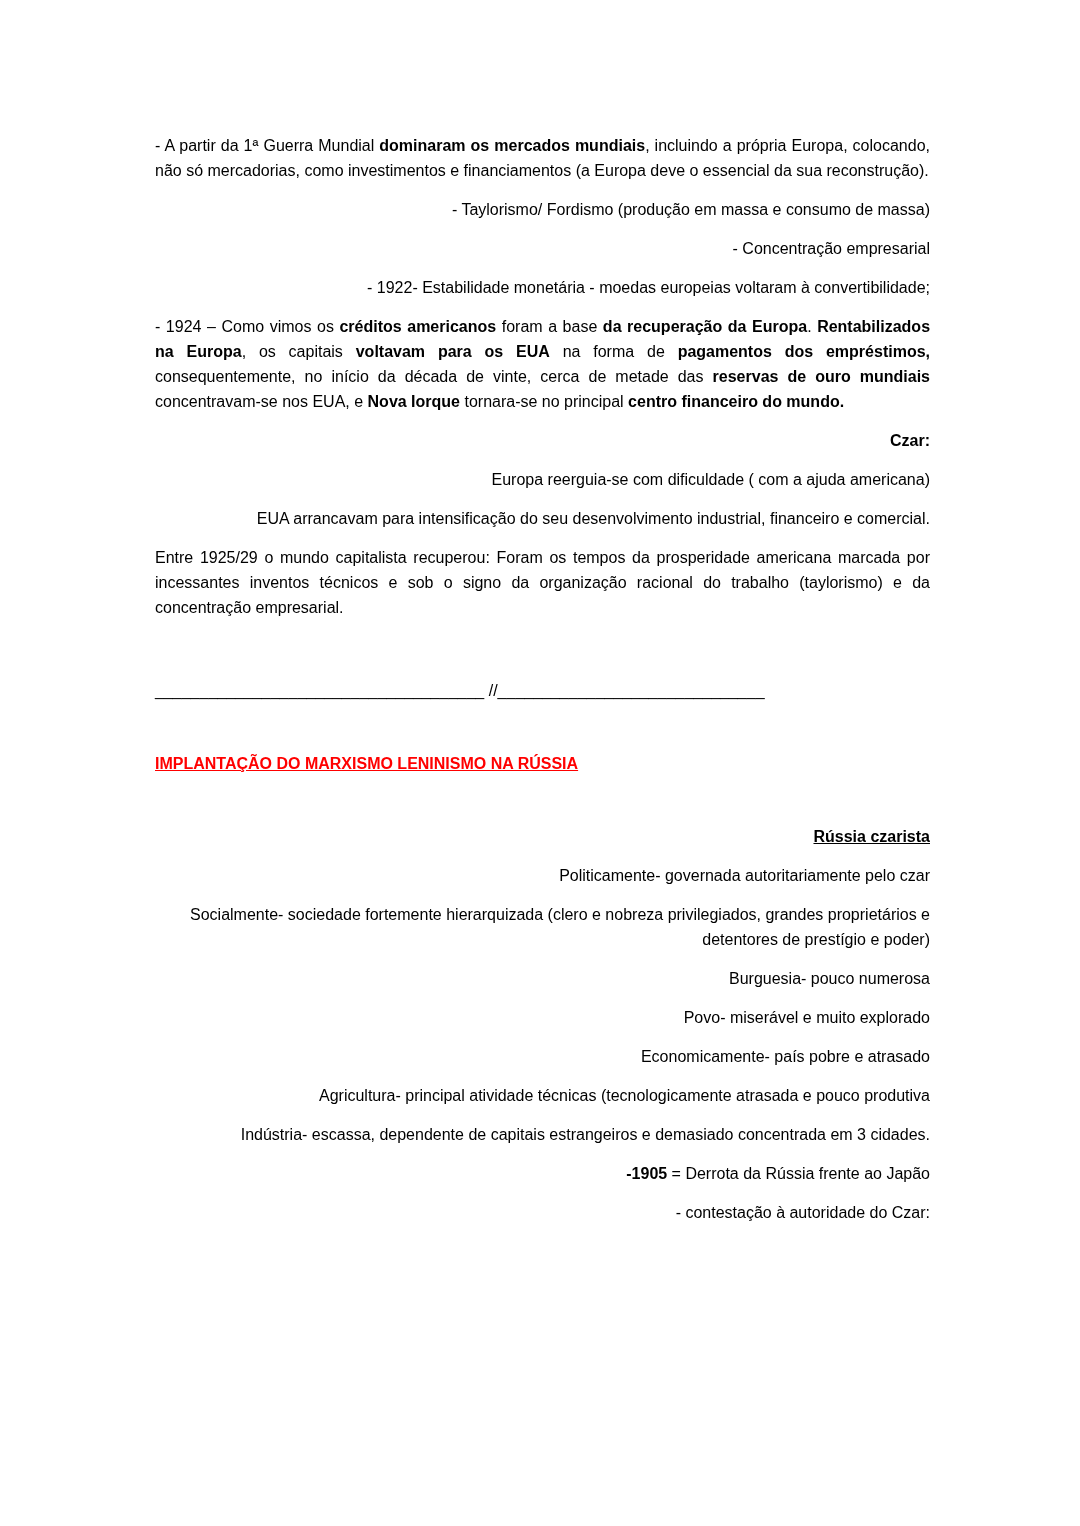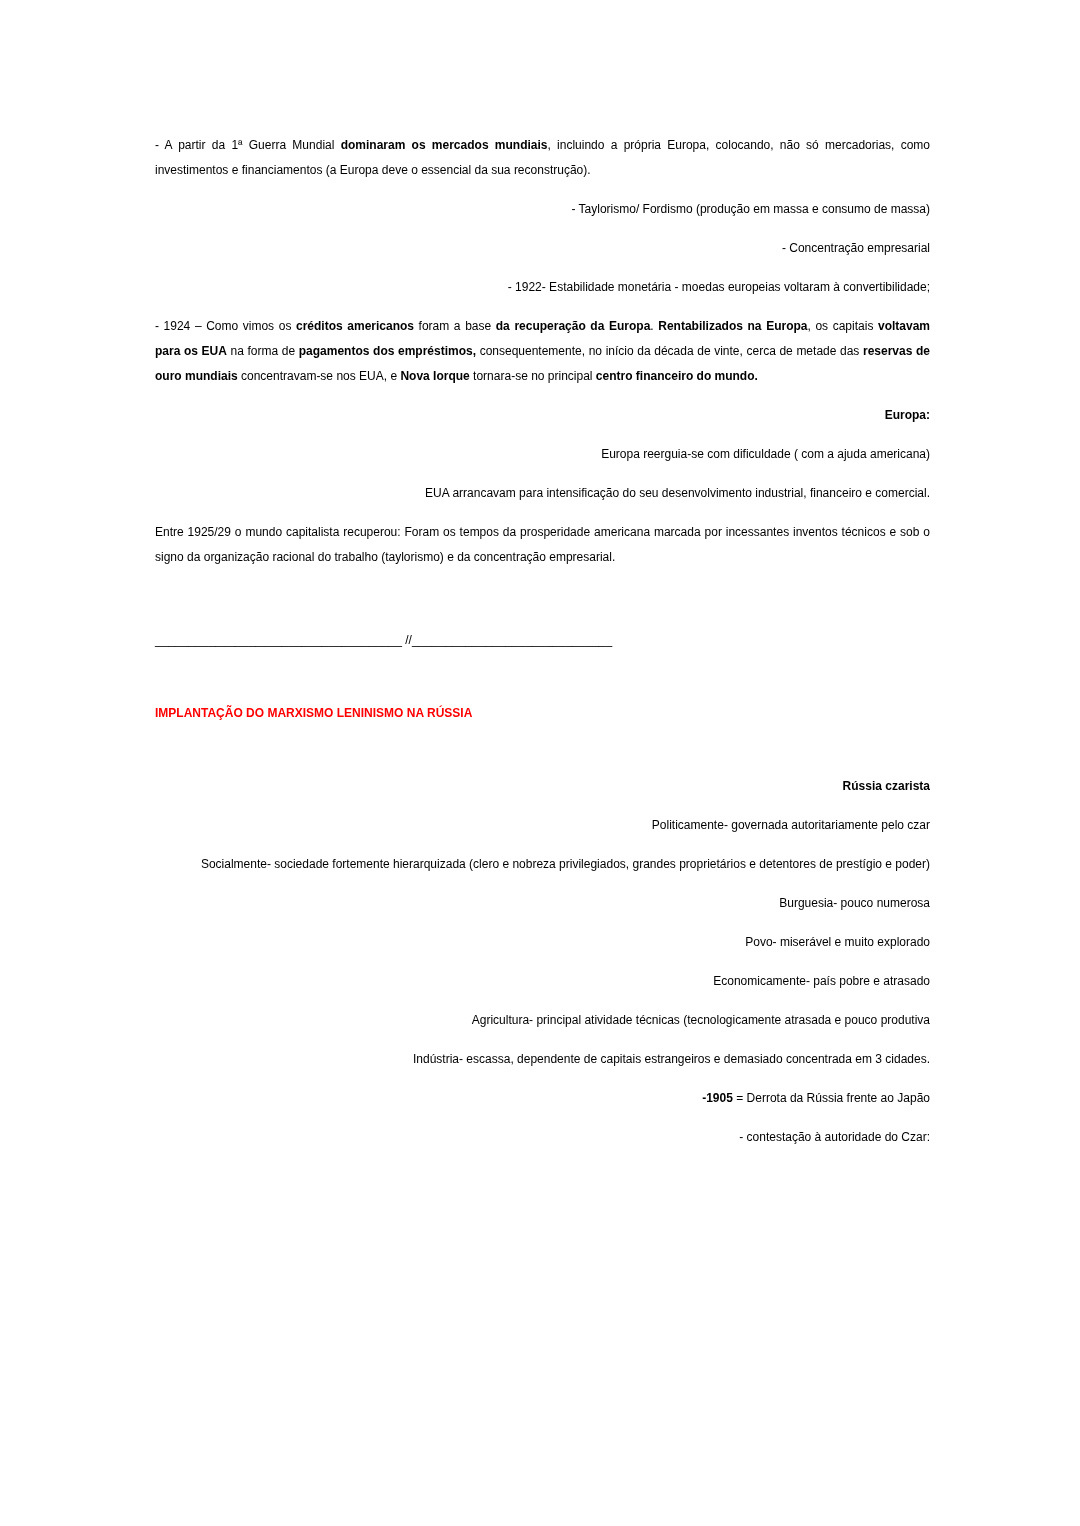--- a/index.html
+++ b/index.html
@@ -10,45 +10,45 @@
   }
   .page {
     width: 1080px;
     height: 1526px;
     margin: 0 auto;
     background: #ffffff;
     overflow: hidden;
   }
   .content {
     padding: 133px 150px 0 155px;
-    font-size: 12px;
+    font-size: 16px;
     color: #000000;
   }
   p.para {
     line-height: 25px;
     margin-bottom: 14px;
     text-align: right;
   }
   p.para.justify { text-align: justify; }
   p.para.center  { text-align: left; }
   .bold { font-weight: bold; }
   .sp-xl { margin-top: 58px; }
-  .sp-lg { margin-top: 48px; }
+  .sp-lg { margin-top: 48px; text-decoration: underline; }
 </style>
 </head>
 <body>
 
 <div class="page">
   <div class="content">
       <p class="para justify"><span>- A partir da 1ª Guerra Mundial </span><span class="bold">dominaram os mercados mundiais</span><span>, incluindo a própria Europa, colocando, não só mercadorias, como investimentos e financiamentos (a Europa deve o essencial da sua reconstrução).</span></p>
       <p class="para left"><span>- Taylorismo/ Fordismo (produção em massa e consumo de massa)</span></p>
       <p class="para left"><span>- Concentração empresarial</span></p>
       <p class="para left"><span>- 1922- Estabilidade monetária - moedas europeias voltaram à convertibilidade;</span></p>
       <p class="para justify"><span>- 1924 – Como vimos os </span><span class="bold">créditos americanos</span><span> foram a base </span><span class="bold">da recuperação da Europa</span><span>. </span><span class="bold">Rentabilizados na Europa</span><span>, os capitais </span><span class="bold">voltavam para os EUA</span><span> na forma de </span><span class="bold">pagamentos dos empréstimos,</span><span> consequentemente, no início da década de vinte, cerca de metade das </span><span class="bold">reservas de ouro mundiais</span><span> concentravam-se nos EUA, e </span><span class="bold">Nova Iorque</span><span> tornara-se no principal </span><span class="bold">centro financeiro do mundo.</span></p>
-      <p class="para left"><span class="bold">Europa:</span></p>
+      <p class="para left"><span class="bold">Czar:</span></p>
       <p class="para left"><span>Europa reerguia-se com dificuldade ( com a ajuda americana)</span></p>
       <p class="para left"><span>EUA arrancavam para intensificação do seu desenvolvimento industrial, financeiro e comercial.</span></p>
       <p class="para justify"><span>Entre 1925/29 o mundo capitalista recuperou: Foram os tempos da prosperidade americana marcada por incessantes inventos técnicos e sob o signo da organização racional do trabalho (taylorismo) e da concentração empresarial.</span></p>
       <p class="para center sp-xl"><span>_____________________________________ //______________________________</span></p>
       <p class="para center sp-lg" style="color: rgb(255, 0, 0);"><span class="bold">IMPLANTAÇÃO DO MARXISMO LENINISMO NA RÚSSIA</span></p>
       <p class="para left sp-lg"><span class="bold">Rússia czarista</span></p>
       <p class="para left"><span>Politicamente- governada autoritariamente pelo czar</span></p>
       <p class="para left"><span>Socialmente- sociedade fortemente hierarquizada (clero e nobreza privilegiados, grandes proprietários e detentores de prestígio e poder)</span></p>
       <p class="para left"><span>Burguesia- pouco numerosa</span></p>
       <p class="para left"><span>Povo- miserável e muito explorado</span></p>

